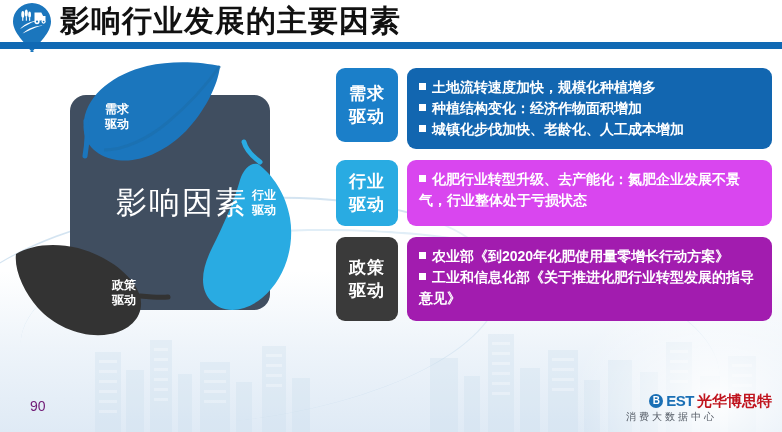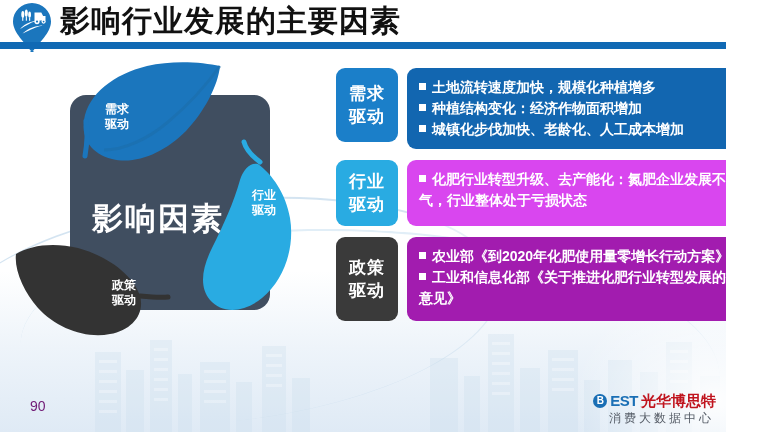--- a/index.html
+++ b/index.html
@@ -3,23 +3,22 @@
 <meta charset="utf-8">
 <title>影响行业发展的主要因素</title>
 <style>
   html,body{margin:0;padding:0;}
   body{
     width:782px;height:432px;overflow:hidden;
     font-family:"Liberation Sans","DejaVu Sans",sans-serif;
     background:#ffffff;
   }
   #slide{
-    position:relative;width:714px;height:432px;overflow:hidden;
+    position:relative;width:782px;height:432px;overflow:hidden;
     background:#ffffff;
-    padding-left:12px;
   }
 
   
   .bg-wash{
     position:absolute;left:0;top:48px;width:782px;height:384px;
     background:
       linear-gradient(to bottom,#ffffff 0%,#ffffff 58%,#eef4fa 78%,#dfeaf5 100%);
   }
   .city{
     position:absolute;left:0;bottom:0;width:782px;height:120px;
@@ -58,24 +57,23 @@
     background:#1069b4;
   }
 
   
   .diagram{position:absolute;left:30px;top:60px;width:300px;height:310px;}
   .core-square{
     position:absolute;left:40px;top:35px;width:200px;height:215px;
     background:#404e60;border-radius:16px;
   }
   .core-label{
-    position:absolute;left:28px;top:122px;width:200px;
-    text-align:center;color:#ffffff;font-size:31px;font-weight:bold;
+    position:absolute;left:52px;top:122px;width:200px;
+    text-align:center;color:#ffffff;font-size:31px;font-weight:normal;
     letter-spacing:2px;
-    margin-top:16px;
   }
   .leaf{position:absolute;}
   .leaf-txt{
     position:absolute;color:#ffffff;font-size:12px;font-weight:bold;
     line-height:15px;text-align:center;white-space:nowrap;
   }
 
   
   .rows{position:absolute;left:336px;top:68px;width:436px;}
   .row{display:flex;align-items:stretch;margin-bottom:11px;}
@@ -119,22 +117,22 @@
     font-size:15px;font-weight:bold;line-height:17px;
   }
   .brand-b{
     display:inline-block;width:14px;height:14px;border-radius:50%;
     background:#1a6fb5;color:#fff;font-size:10px;line-height:14px;
     text-align:center;font-weight:bold;
   }
   .brand-est{color:#1a6fb5;font-size:15px;font-weight:bold;letter-spacing:-.5px;}
   .brand-cn{color:#c0141e;font-size:15px;font-weight:bold;letter-spacing:0px;}
   .brand-row2{
-    font-size:12px;color:#555c66;letter-spacing:3px;margin-top:1px;
-    text-align:right;padding-right:2px;
+    font-size:10px;color:#555c66;letter-spacing:3px;margin-top:1px;
+    text-align:left;padding-right:2px;
   }
 </style>
 </head>
 <body>
 
 <div id="slide">
 
   <div class="bg-wash">
     <div class="swoosh"></div>
     <div class="swoosh2"></div>

